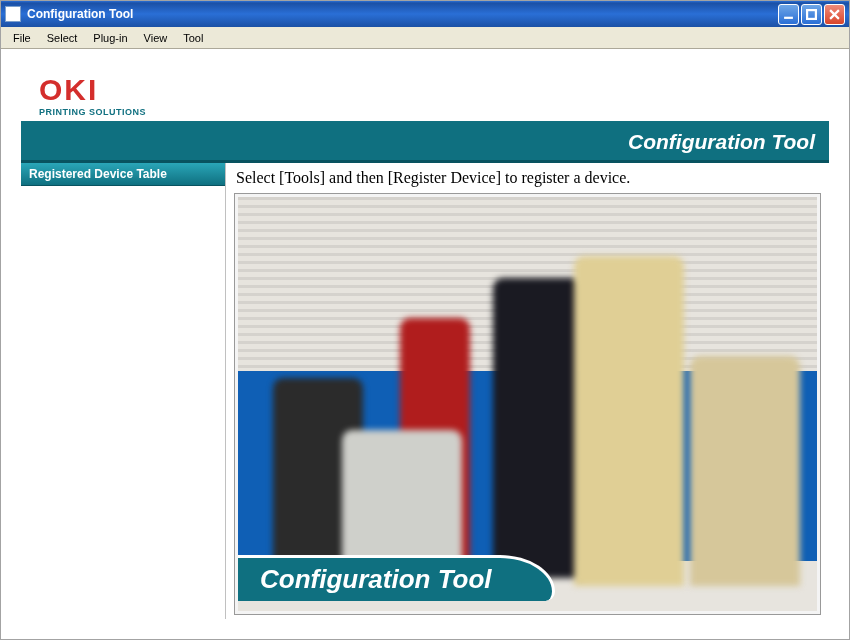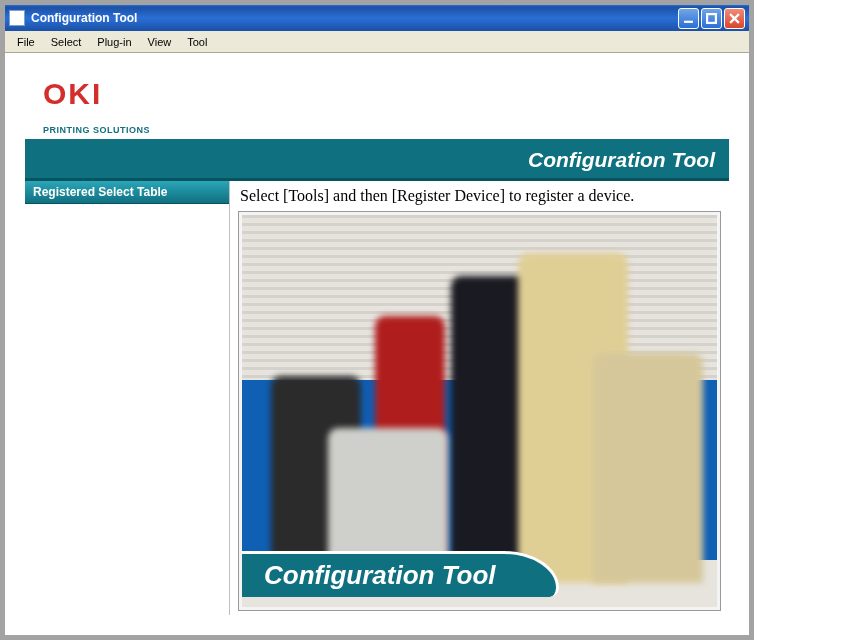--- a/index.html
+++ b/index.html
@@ -5,23 +5,23 @@
   * { box-sizing: border-box; margin: 0; padding: 0; }
   body {
     font-family: Tahoma, Arial, sans-serif;
     font-size: 11px;
     background: #fff;
     width: 850px;
     height: 640px;
     overflow: hidden;
   }
   .window {
-    width: 754px;
+    width: 850px;
     height: 640px;
-    border: 5px solid #a3a3a3;
+    border: 1px solid #a3a3a3;
     display: flex;
     flex-direction: column;
     background: #ece9d8;
   }
   
   .titlebar {
     height: 26px;
     background: linear-gradient(to bottom, #2a6fd6 0%, #1b50a5 8%, #2a6fd6 50%, #1b50a5 100%);
     display: flex;
     align-items: center;
@@ -86,21 +86,21 @@
     font-size: 30px;
     color: #d42e2c;
     letter-spacing: 2px;
     line-height: 1;
   }
   .oki-tagline {
     font-size: 9px;
     font-weight: bold;
     color: #107080;
     letter-spacing: 0.5px;
-    margin-top: 16px;
+    margin-top: 2px;
   }
 
   .teal-banner {
     background: #0f7080;
     color: #fff;
     text-align: right;
     padding: 6px 14px;
     border-bottom: 3px solid #085360;
   }
   .teal-banner-title {
@@ -240,21 +240,21 @@
       <div class="oki-tagline">PRINTING SOLUTIONS</div>
     </div>
 
     <div class="teal-banner">
       <span class="teal-banner-title">Configuration Tool</span>
     </div>
 
     <div class="main-pane">
 
       <div class="sidebar">
-        <div class="sidebar-header">Registered Select Table</div>
+        <div class="sidebar-header">Registered Device Table</div>
       </div>
 
       <div class="right-area">
         <div class="instruction">Select [Tools] and then [Register Device] to register a device.</div>
 
         <div class="image-frame">
           <div class="faux-image">
 
             <div class="blur-person" style="left:6%;  bottom:8%; width:90px;  height:200px; background:#2b2b2b;"></div>
             <div class="blur-person" style="left:28%; bottom:8%; width:70px;  height:260px; background:#b01d1d;"></div>

